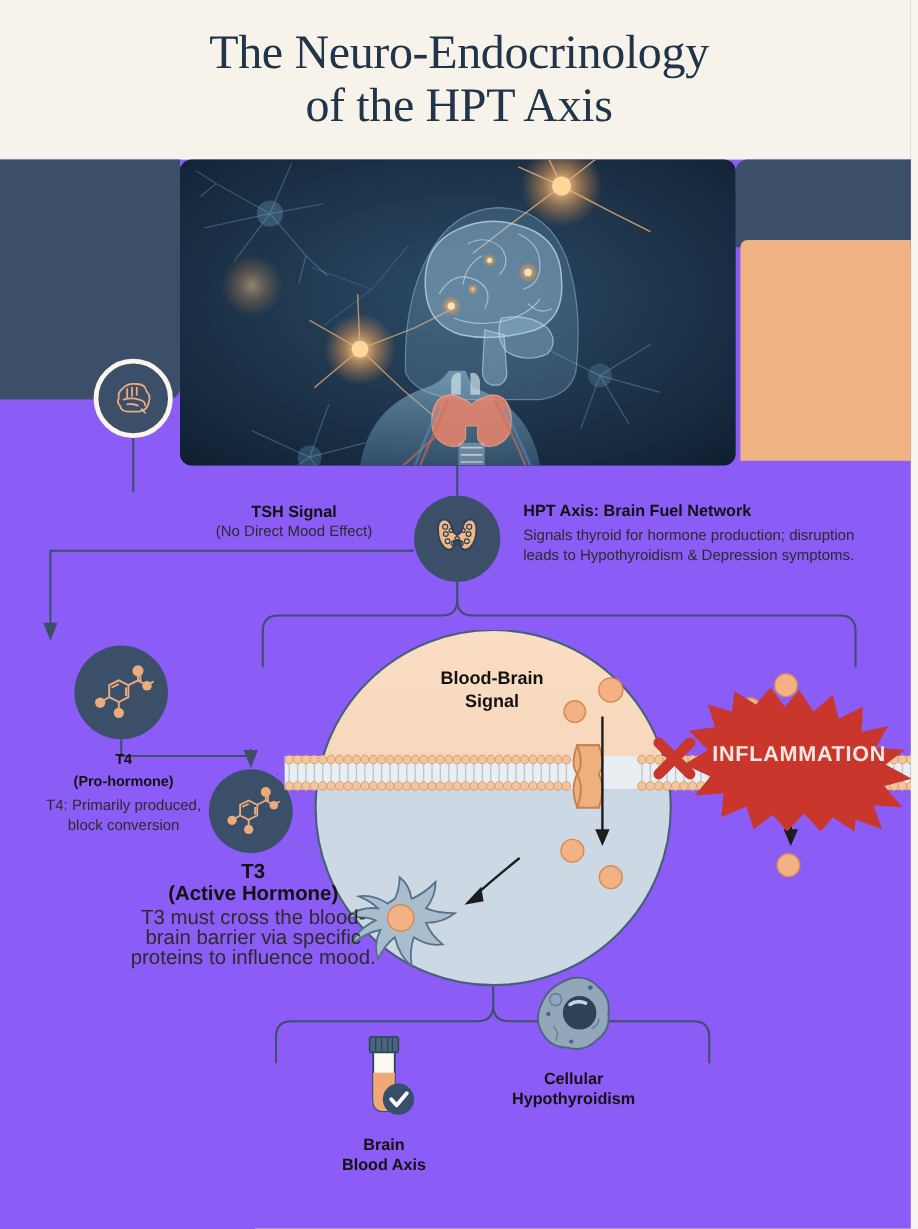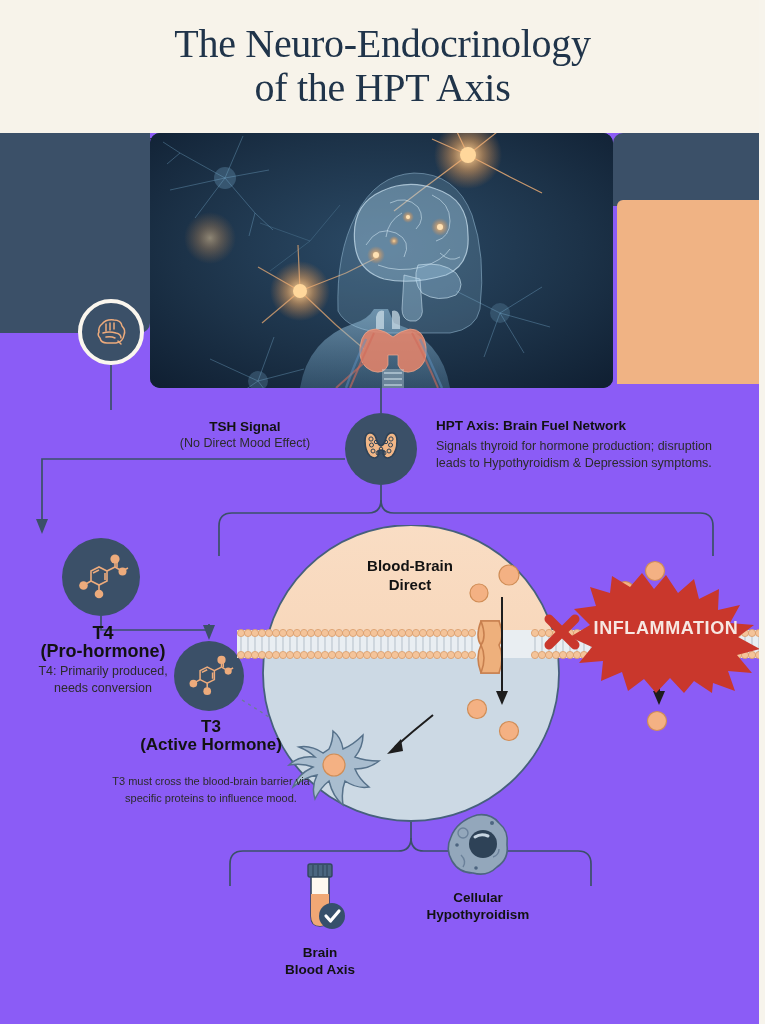--- a/index.html
+++ b/index.html
@@ -89,26 +89,26 @@
   }
 
   #tsh-block { left: 150px; top: 418px; width: 190px; text-align: center; }
   #tsh-block .lbl-title { font-size: 13.5px; }
   #tsh-block .sub { font-size: 12.5px; line-height: 17px; color: #2b2b2b; }
 
   #hpt-block { left: 436px; top: 417px; width: 300px; }
   #hpt-block .lbl-title { margin-bottom: 4px; }
 
   #t4-block { left: 30px; top: 624px; width: 146px; text-align: center; }
-  #t4-block .name { font-weight: bold; font-size: 18px; line-height: 18px; color: #121212; }
+  #t4-block .name { font-weight: bold; font-size: 12px; line-height: 18px; color: #121212; }
   #t4-block .desc { font-size: 12.5px; line-height: 16.5px; color: #2b2b2b; margin-top: 3px; }
 
   #t3-block { left: 108px; top: 718px; width: 206px; text-align: center; }
   #t3-block .name { font-weight: bold; font-size: 17px; line-height: 18px; color: #121212; }
-  #t3-block .desc { font-size: 11px; line-height: 16.5px; color: #2b2b2b; margin-top: 19px; }
+  #t3-block .desc { font-size: 17px; line-height: 16.5px; color: #2b2b2b; margin-top: 3px; }
 
   #transporter-note { left: 468px; top: 528px; width: 140px; text-align: center;
     font-size: 12.5px; line-height: 16.5px; color: #2b2b2b; }
 
   #inflam-note { left: 572px; top: 702px; width: 186px; text-align: center;
     font-size: 12.5px; line-height: 16.5px; color: #2b2b2b; }
 
   
   .bbb {
     position: absolute; left: 237px; top: 525px; width: 528px; height: 300px;
@@ -634,21 +634,21 @@
 
       <g stroke="#1d1d1d" stroke-width="2" fill="none">
         <path d="M196 190 Q176 206 158 222"></path>
       </g>
       <polygon points="150,229 164,214 166,226" fill="#1d1d1d"></polygon>
     </svg>
   </div>
 
   <div id="bbb-title" class="bbb-label">
     <div>Blood-Brain</div>
-    <div>Direct</div>
+    <div>Signal</div>
   </div>
 
   <div id="oatp-label">
     <div>OATP1C1 &amp;</div>
     <div>MCT8</div>
     <div>Transporters</div>
   </div>
 
   <div id="neuronal-label">
     <div>Neuronal</div>
@@ -682,21 +682,21 @@
   </div>
 
   <div id="tsh-block" class="lbl">
     <div class="lbl-title">TSH Signal</div>
     <div class="sub">(No Direct Mood Effect)</div>
   </div>
 
   <div id="t4-block" class="lbl">
     <div class="name">T4</div>
     <div class="name">(Pro-hormone)</div>
-    <div class="desc">T4: Primarily produced, needs conversion</div>
+    <div class="desc">T4: Primarily produced, block conversion</div>
   </div>
 
   <div id="t3-block" class="lbl">
     <div class="name">T3</div>
     <div class="name">(Active Hormone)</div>
     <div class="desc">T3 must cross the blood-brain barrier via specific proteins to influence mood.</div>
   </div>
 
   <div id="out-blood" class="outcome">
     <svg width="62" height="76" viewBox="0 0 62 76">

